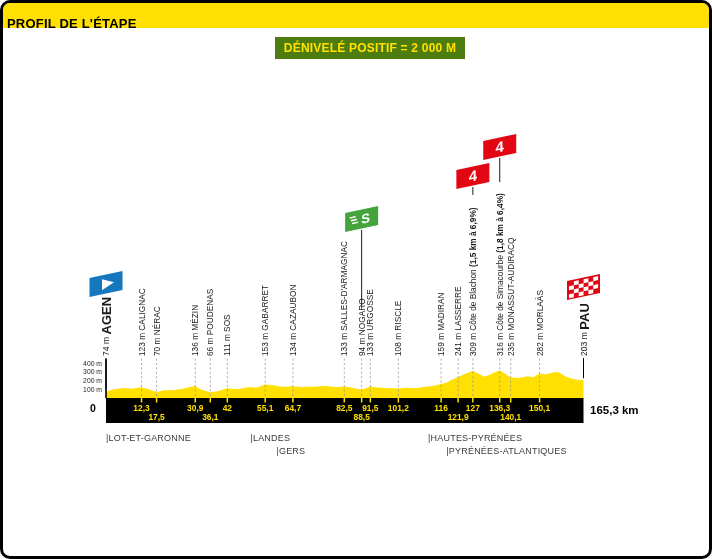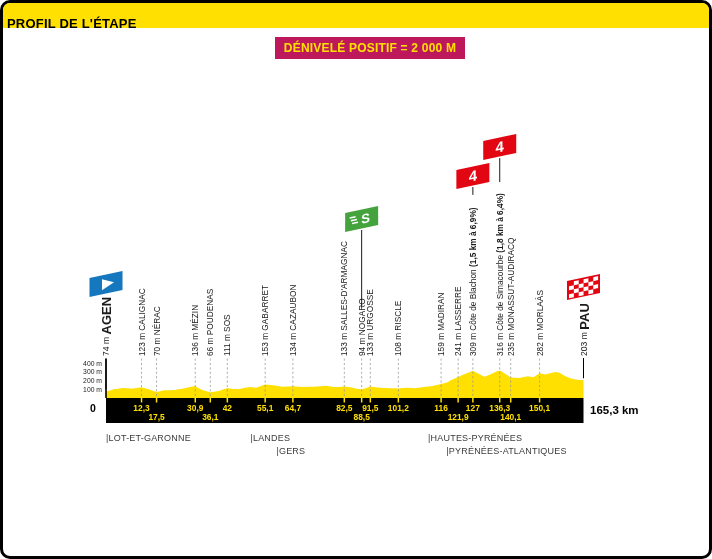--- a/index.html
+++ b/index.html
@@ -3,21 +3,21 @@
 <meta charset="utf-8">
 <style>
   :root{
     --yellow:#ffe001; --black:#000; --red:#e20613; --green:#45a33d; --blue:#1577be;
   }
   html,body{margin:0;padding:0;background:#fff;}
   body{width:712px;height:559px;position:relative;font-family:"Liberation Sans",sans-serif;}
   .frame{position:absolute;inset:0;border:3px solid #000;border-radius:10px;overflow:hidden;background:#fff;}
   .titlebar{position:absolute;left:0;right:0;top:0;height:25px;background:var(--yellow);}
   .titlebar .t{position:absolute;left:4px;top:5px;font-size:13px;font-weight:bold;color:#000;letter-spacing:.2px;margin-top:8px;}
-  .badge{position:absolute;left:272px;top:34px;width:190px;height:22px;background:#be185d;color:var(--yellow);
+  .badge{position:absolute;left:272px;top:34px;width:190px;height:22px;background:#4d7c0f;color:var(--yellow);
          font-size:12px;font-weight:bold;display:flex;align-items:center;justify-content:center;letter-spacing:.2px;}
   svg.chart{position:absolute;inset:0;width:712px;height:559px;}
   svg text{font-family:"Liberation Sans",sans-serif;}
   .wp-label{font-size:8.3px;fill:#1a1a1a;}
   .wp-label .nm-bold{font-weight:bold;font-size:13px;}
   .wp-label .elev{font-size:8.6px;}
   .wp-label .det-bold{font-weight:bold;}
   .ytick{font-size:6.8px;fill:#222;}
   .dist{font-size:8.4px;font-weight:bold;fill:var(--yellow);}
   .dist0{font-size:10.5px;font-weight:bold;fill:#000;}

